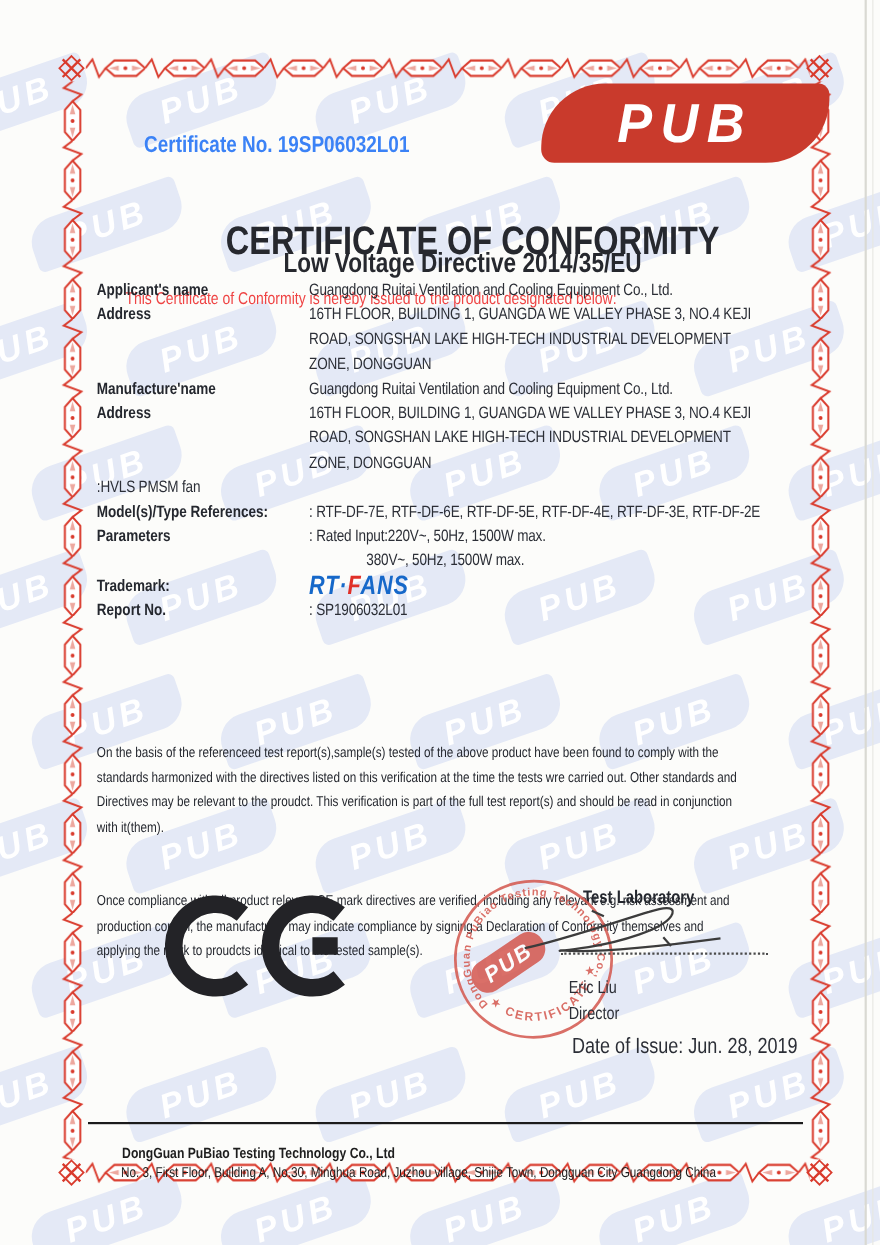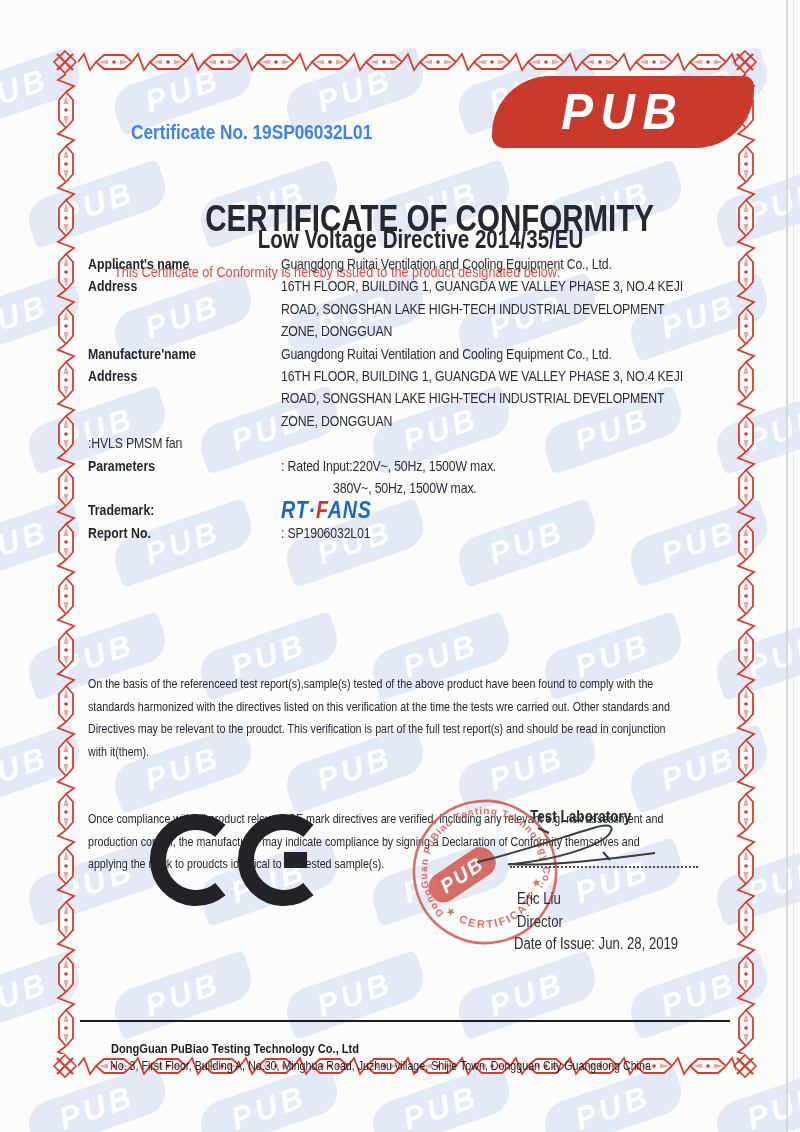--- a/index.html
+++ b/index.html
@@ -40,21 +40,21 @@
   .flabel{width:193px;font-weight:bold;color:#24272e;flex:0 0 193px;white-space:pre;}
   .fvalue{white-space:pre;letter-spacing:-0.2px;}
   .brand{font-size:24px;font-weight:900;font-style:italic;letter-spacing:1px;line-height:22.4px;}
   .brand .b-blue{color:#1668c9;}
   .brand .b-red{color:#e03028;}
   .paras{left:88px;top:628px;font-size:13px;line-height:22.5px;color:#24272e;white-space:pre;}
   .testlab{left:502px;top:788px;font-size:16.5px;font-weight:bold;color:#24272e;white-space:pre;}
   .sig-dots{left:510px;top:866px;width:188px;border-top:2px dotted #4a4a4a;height:0;}
   .eric{left:490px;top:872px;font-size:16px;white-space:pre;}
   .director{left:490px;top:895px;font-size:16px;white-space:pre;}
-  .date{left:487px;top:917px;font-size:16px;white-space:pre;}
+  .date{left:487px;top:917px;font-size:20px;white-space:pre;}
   .footer-line{left:80px;top:1020px;width:650px;height:2px;background:#1b1b1b;}
   .footer-name{left:88px;top:1026px;font-size:13.5px;font-weight:bold;color:#1d1d1d;white-space:pre;}
   .footer-addr{left:88px;top:1043px;font-size:13px;color:#1d1d1d;white-space:pre;}
   .scan-edge{right:12px;top:0;width:2px;height:1132px;background:#d9d9d3;}
   .scan-edge2{right:6px;top:0;width:1px;height:1132px;background:#e7e7e2;}
 </style>
 </head>
 <body>
 
 <div id="page">
@@ -195,20 +195,24 @@
       <div class="frow">
         <div class="flabel"><span class="cxl" style="display:inline-block">Address</span></div>
         <div class="fvalue"><span class="cxl" style="display:inline-block">16TH FLOOR, BUILDING 1, GUANGDA WE VALLEY PHASE 3, NO.4 KEJI
 ROAD, SONGSHAN LAKE HIGH-TECH INDUSTRIAL DEVELOPMENT
 ZONE, DONGGUAN</span></div>
       </div>
       <div class="frow">
         <div class="fvalue"><span class="cxl" style="display:inline-block">:HVLS PMSM fan</span></div>
       </div>
       <div class="frow">
+        <div class="flabel"><span class="cxl" style="display:inline-block">Model(s)/Type References:</span></div>
+        <div class="fvalue"><span class="cxl" style="display:inline-block">: RTF-DF-7E, RTF-DF-6E, RTF-DF-5E, RTF-DF-4E, RTF-DF-3E, RTF-DF-2E</span></div>
+      </div>
+      <div class="frow">
         <div class="flabel"><span class="cxl" style="display:inline-block">Parameters</span></div>
         <div class="fvalue"><span class="cxl" style="display:inline-block">: Rated Input:220V~, 50Hz, 1500W max.
                 380V~, 50Hz, 1500W max.</span></div>
       </div>
       <div class="frow">
         <div class="flabel"><span class="cxl" style="display:inline-block">Trademark:</span></div>
         <div class="fvalue brand"><span class="cxl" style="display:inline-block"><span class="b-blue">RT·</span><span class="b-red">F</span><span class="b-blue">ANS</span></span></div>
       </div>
       <div class="frow">
         <div class="flabel"><span class="cxl" style="display:inline-block">Report No.</span></div>

